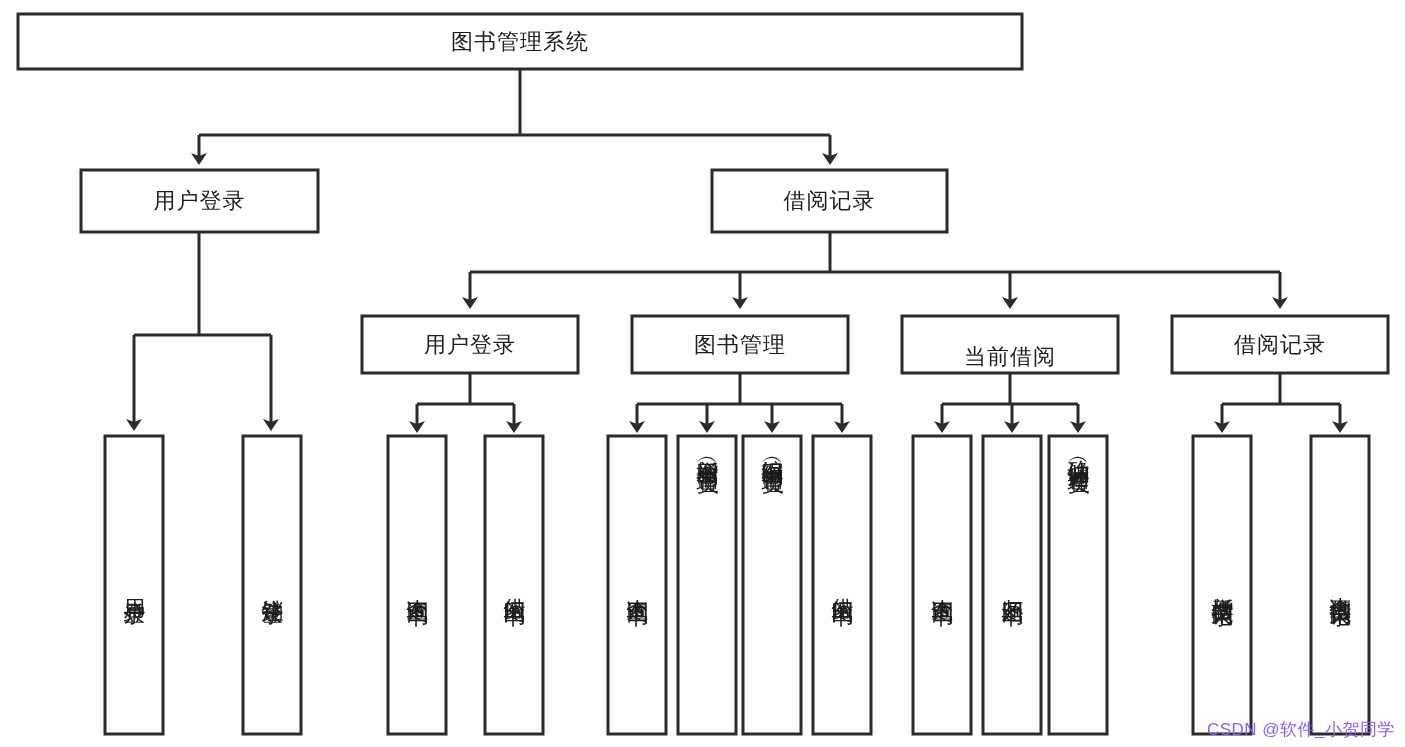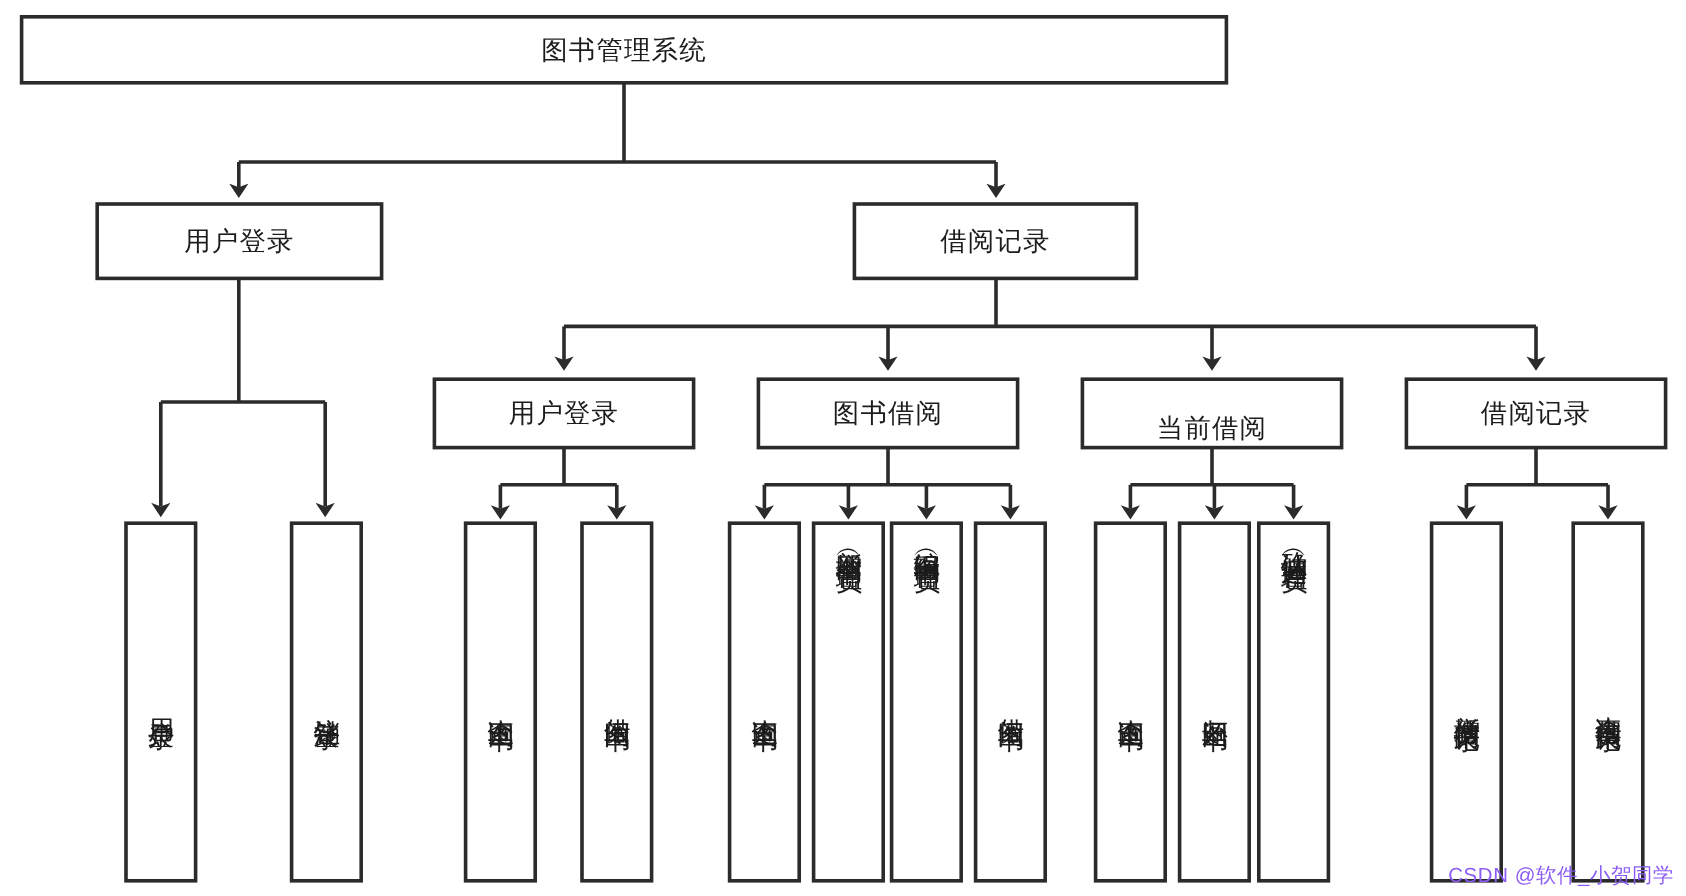--- a/index.html
+++ b/index.html
@@ -161,21 +161,21 @@
     <rect class="node-box" x="1193" y="436" width="58" height="298"></rect>
     <rect class="node-box" x="1311" y="436" width="58" height="298"></rect>
   </svg>
 
   <div class="node-label-h" style="left:18px; top:14px; width:1004px; height:55px;">图书管理系统</div>
 
   <div class="node-label-h" style="left:81px; top:170px; width:237px; height:62px;">用户登录</div>
   <div class="node-label-h" style="left:712px; top:170px; width:235px; height:62px;">借阅记录</div>
 
   <div class="node-label-h" style="left:362px; top:316px; width:216px; height:57px;">用户登录</div>
-  <div class="node-label-h" style="left:632px; top:316px; width:216px; height:57px;">图书借阅</div>
+  <div class="node-label-h" style="left:632px; top:316px; width:216px; height:57px;">图书管理</div>
   <div class="node-label-h" style="left:902px; top:328px; width:216px; height:57px;border-radius:19px;">当前借阅</div>
   <div class="node-label-h" style="left:1172px; top:316px; width:216px; height:57px;">借阅记录</div>
 
   <div class="node-label-v" style="left:105px; top:436px; width:58px; height:298px;">用户登录</div>
   <div class="node-label-v" style="left:243px; top:436px; width:58px; height:298px;">注销登录</div>
 
   <div class="node-label-v" style="left:388px; top:436px; width:58px; height:298px;">查询图书</div>
   <div class="node-label-v" style="left:485px; top:436px; width:58px; height:298px;">借阅图书</div>
 
   <div class="node-label-v" style="left:608px; top:436px; width:58px; height:298px;">查询图书</div>

